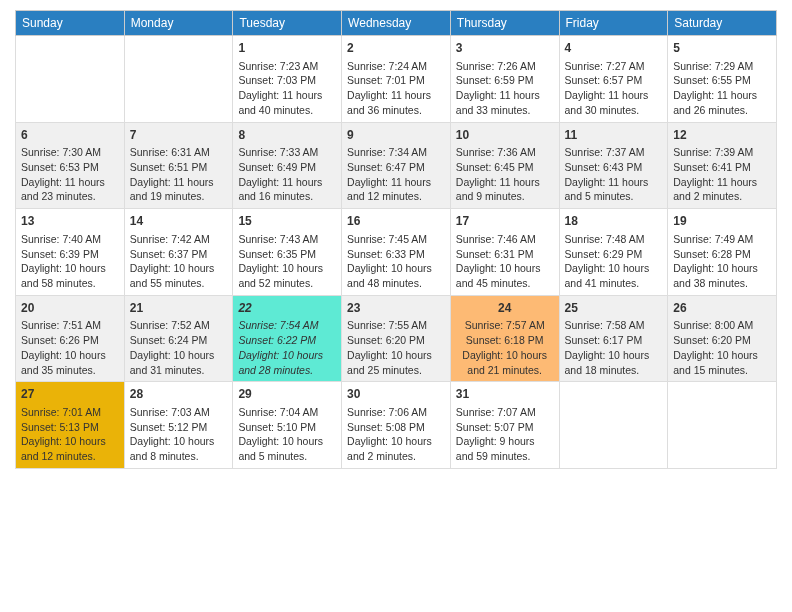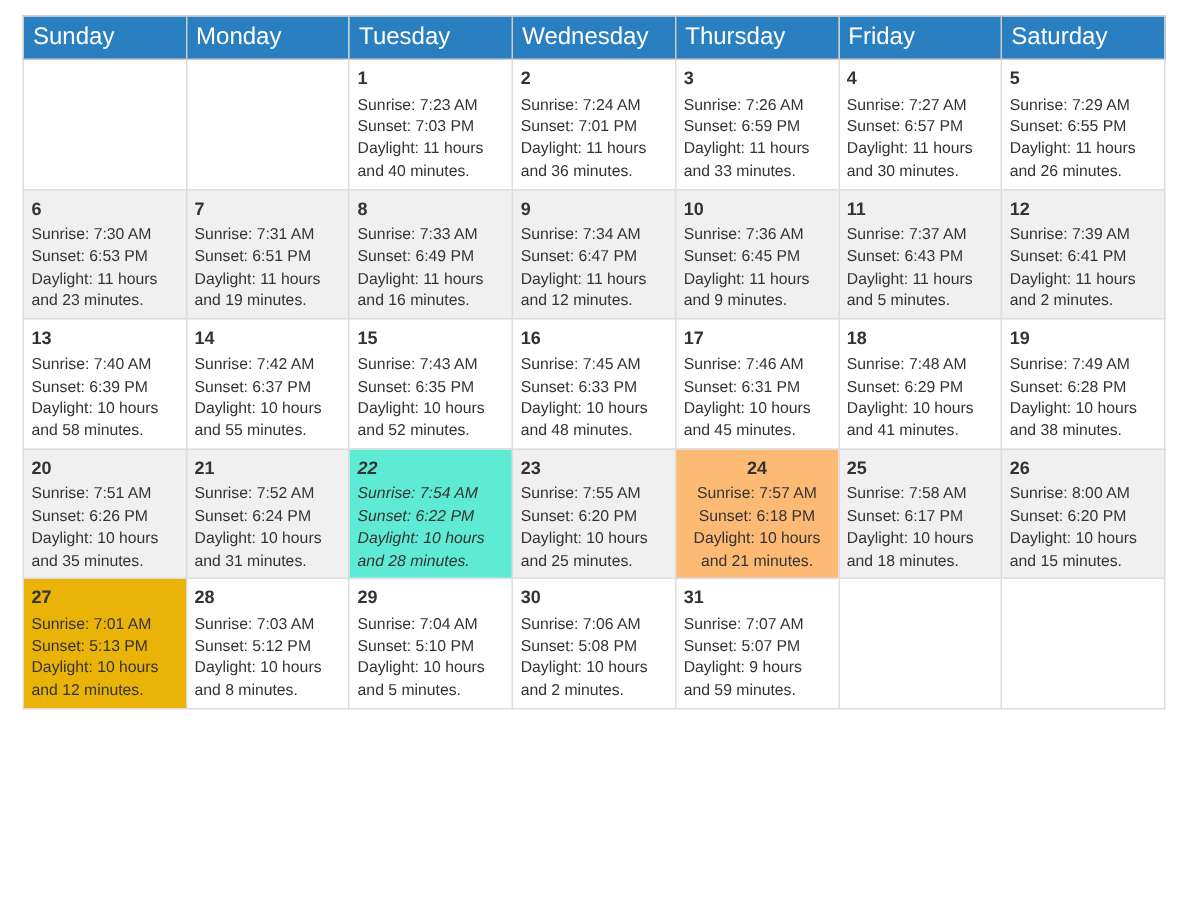--- a/index.html
+++ b/index.html
@@ -55,21 +55,21 @@
     .calendar {
       width: 100%;
       border-collapse: collapse;
       font-size: 10.5px;
     }
     .calendar th {
       background-color: #2a7fc1;
       color: #fff;
       text-align: left;
       padding: 5px 6px;
-      font-size: 16px;
+      font-size: 12px;
       font-weight: normal;
       border: 1px solid #ccc;
     }
     .calendar td {
       vertical-align: top;
       padding: 4px 5px;
       border: 1px solid #ddd;
       width: calc(100% / 7);
       height: 80px;
       background: #fff;
@@ -147,21 +147,21 @@
         </tr>
         <tr>
           <td style="background: rgb(240, 240, 240);">
             <span class="day-number">6</span>
             <div>Sunrise: 7:30 AM</div>
             <div>Sunset: 6:53 PM</div>
             <div>Daylight: 11 hours and 23 minutes.</div>
           </td>
           <td style="background: rgb(240, 240, 240);">
             <span class="day-number">7</span>
-            <div>Sunrise: 7:31 AM</div>
+            <div>Sunrise: 6:31 AM</div>
             <div>Sunset: 6:51 PM</div>
             <div>Daylight: 11 hours and 19 minutes.</div>
           </td>
           <td style="background: rgb(240, 240, 240);">
             <span class="day-number">8</span>
             <div>Sunrise: 7:33 AM</div>
             <div>Sunset: 6:49 PM</div>
             <div>Daylight: 11 hours and 16 minutes.</div>
           </td>
           <td style="background: rgb(240, 240, 240);">

